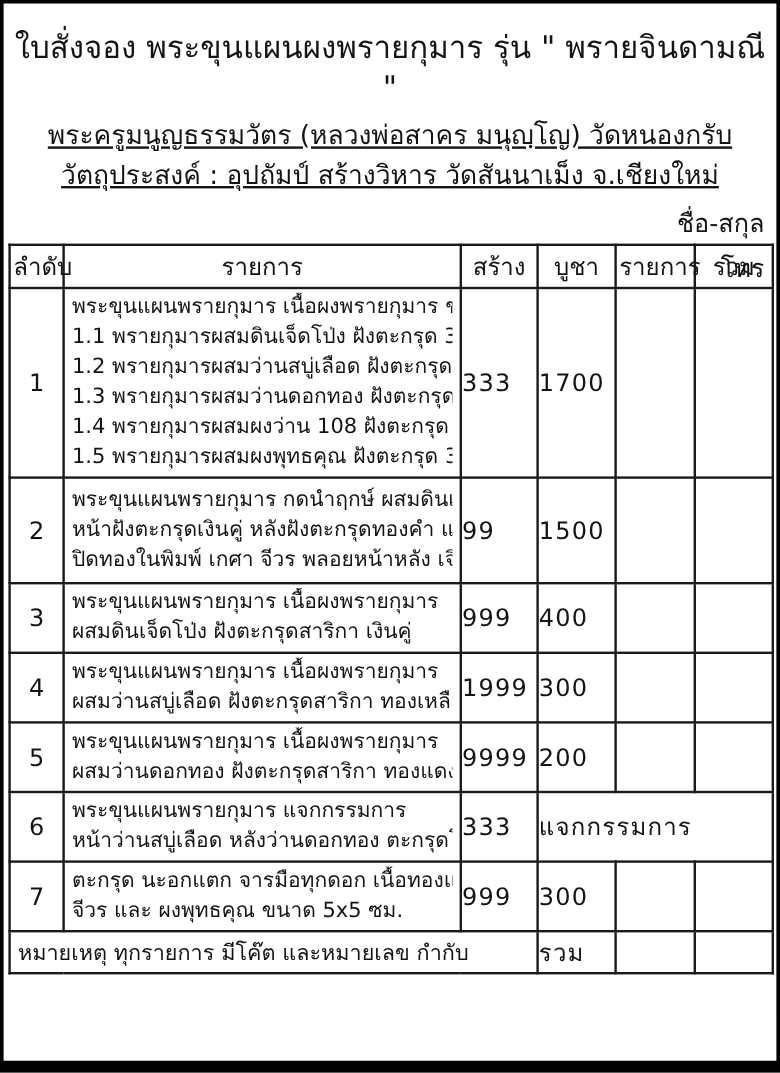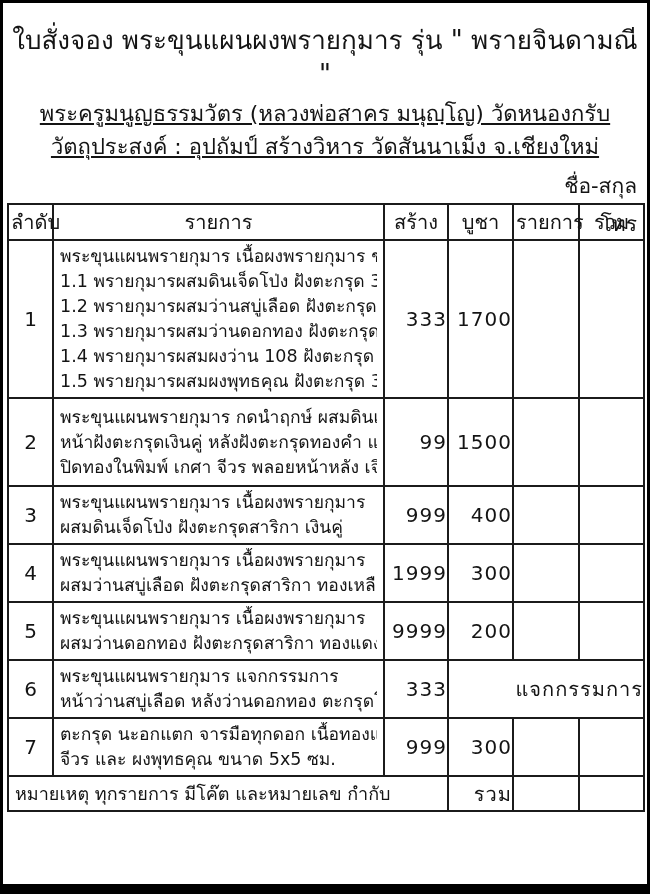--- a/index.html
+++ b/index.html
@@ -34,21 +34,21 @@
   }
   table.order th, table.order td {
     border:2px solid #1b1b1b;
     vertical-align:middle;
     font-weight:normal;
   }
   table.order th { font-size:20px; height:32px; padding:1px 2px; }
   td.cell-no   { text-align:center; font-size:20px; }
   td.cell-item { text-align:left; padding:3px 6px; font-size:17.5px; }
   td.cell-item div { line-height:25px; white-space:nowrap; overflow:hidden; }
-  td.cell-num  { text-align:right; font-size:20px; letter-spacing:1px;margin-left:32px; }
+  td.cell-num  { text-align:left; font-size:20px; letter-spacing:1px;margin-left:32px; }
   td.cell-note { text-align:left; padding:2px 6px; font-size:18px; height:28px; }
   tr.r1 td { height:154px; }
   tr.r2 td { height:88px; }
   tr.rsm td { height:54px; }
   tr.summary td { height:29px; }
 </style>
 </head>
 <body>
 
 <div class="page">

